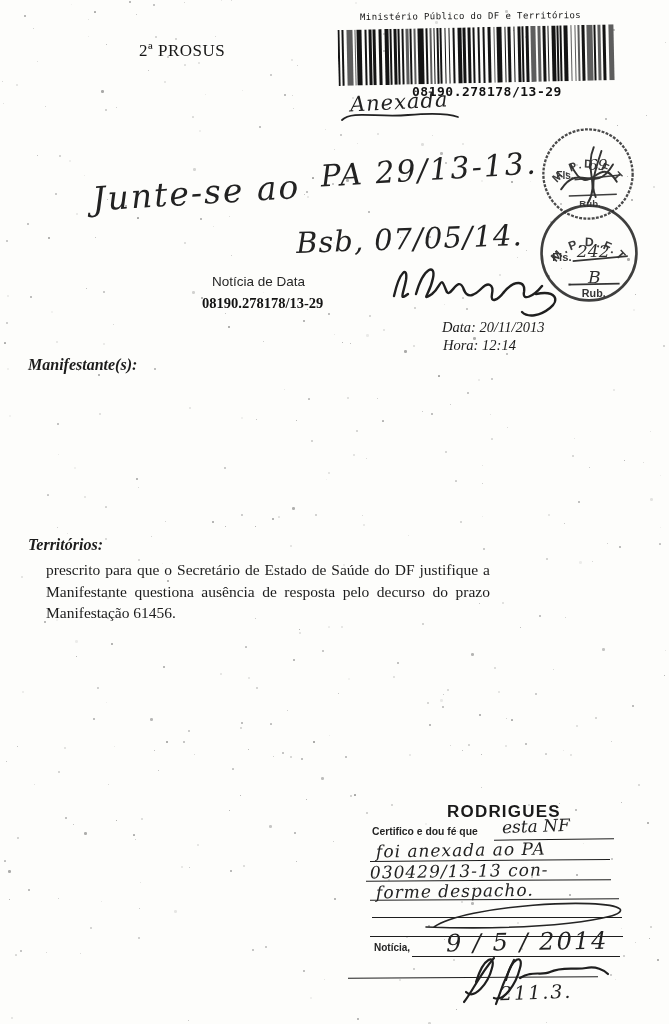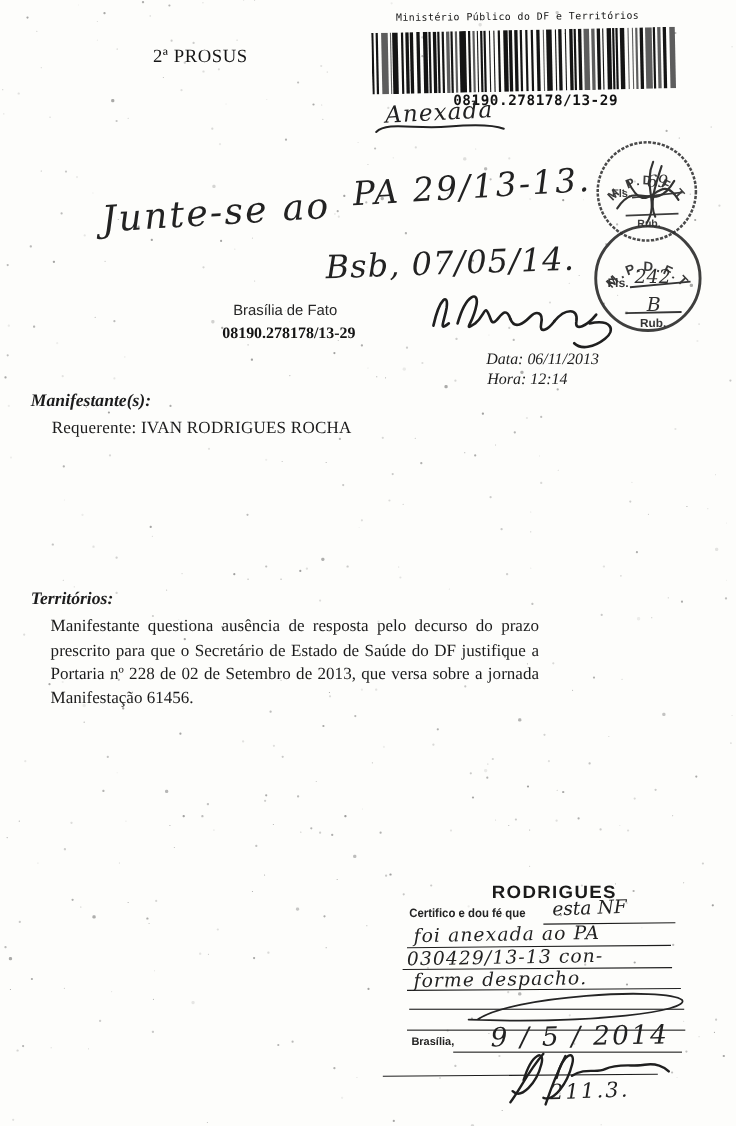--- a/index.html
+++ b/index.html
@@ -173,33 +173,31 @@
       <textPath href="#arcBot" startOffset="50%" text-anchor="middle">M.P.D.F.T</textPath>
     </text>
     <text x="14" y="58" font-size="11" font-weight="bold" fill="#252525">Fls.</text>
     <text x="38" y="54" class="svghw" font-size="17" fill="#1e1e1e">242</text>
     <line x1="34" y1="58" x2="88" y2="53" stroke="#252525" stroke-width="1.7"></line>
     <text x="49" y="79" class="svghw" font-size="17" fill="#1e1e1e">B</text>
     <line x1="30" y1="81" x2="80" y2="80" stroke="#252525" stroke-width="1.7"></line>
     <text x="43" y="93" font-size="10.5" font-weight="bold" fill="#252525">Rub.</text>
   </svg>
 
-  <div class="abs sans case-type">Brasília de Fato</div>
+  <div class="abs sans case-type">Notícia de Data</div>
   <div class="abs case-number">08190.278178/13-29</div>
-  <div class="abs date-line">Data: 06/11/2013</div>
+  <div class="abs date-line">Data: 20/11/2013</div>
   <div class="abs time-line">Hora: 12:14</div>
 
   <div class="abs parties-h">Manifestante(s):</div>
-  <div class="abs requester">Requerente: IVAN RODRIGUES ROCHA</div>
 
   <div class="abs obs-h">Territórios:</div>
   <div class="abs obs-body">
+    <div class="obs-line">prescrito para que o  Secretário de Estado de Saúde do DF justifique a</div>
     <div class="obs-line">Manifestante questiona ausência de resposta pelo decurso do prazo</div>
-    <div class="obs-line">prescrito para que o  Secretário de Estado de Saúde do DF justifique a</div>
-    <div class="obs-line">Portaria nº 228 de 02 de Setembro de 2013, que versa sobre a jornada</div>
     <div class="obs-line last">Manifestação 61456.</div>
   </div>
 
   <div class="abs sans cert-title">RODRIGUES</div>
   <div class="abs sans cert-label">Certifico e dou fé que</div>
   <div class="abs hw cert-hw1">esta NF</div>
   <div class="abs hw cert-hw2">foi anexada ao PA</div>
   <div class="abs hw cert-hw3">030429/13-13 con-</div>
   <div class="abs hw cert-hw4">forme despacho.</div>
   <div class="abs rline rl1"></div>
@@ -208,21 +206,21 @@
   <div class="abs rline rl4"></div>
   <div class="abs rline rl5"></div>
   <div class="abs rline rl6"></div>
   <div class="abs rline rl7"></div>
   <div class="abs rline rl8"></div>
 
   <svg class="abs" style="left:420px;top:895px;" width="212" height="40" viewBox="0 0 212 40">
     <path d="M14,32 C44,10 186,2 200,14 C208,24 120,36 6,32" fill="none" stroke="#242424" stroke-width="1.6" stroke-linecap="round"></path>
   </svg>
 
-  <div class="abs sans city">Brasília,</div>
+  <div class="abs sans city">Notícia,</div>
   <div class="abs hw cert-date">9 / 5 / 2014</div>
 
   <svg class="abs" style="left:450px;top:948px;" width="162" height="58" viewBox="0 0 162 58">
     <g fill="none" stroke="#1f1f1f" stroke-width="2.2" stroke-linecap="round">
       <path d="M26,34 C34,8 46,6 42,20 C38,36 24,52 16,44"></path>
       <path d="M56,32 C62,8 74,6 70,20 C66,36 54,54 44,50"></path>
       <path d="M44,10 C30,26 22,44 14,54"></path>
       <path d="M70,30 C82,22 92,28 100,24 C112,18 126,22 136,20 C146,18 154,22 158,26"></path>
       <path d="M64,12 C56,28 50,44 46,56"></path>
     </g>

